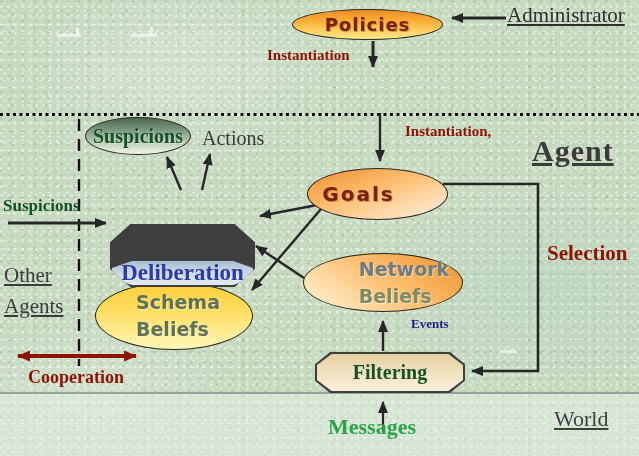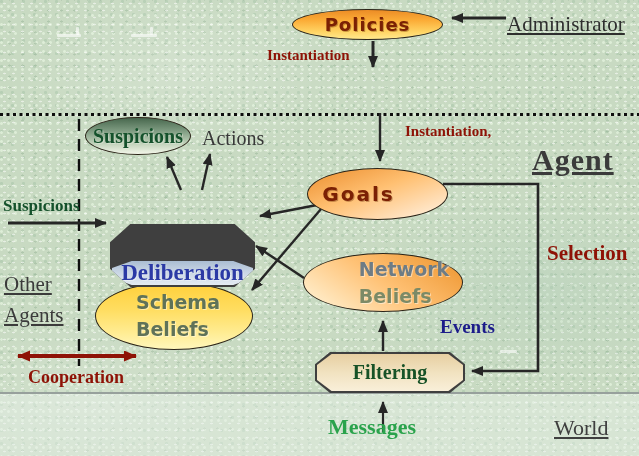--- a/index.html
+++ b/index.html
@@ -29,21 +29,21 @@
   .n-schema-beliefs{background:linear-gradient(180deg,#ffcf3a 0%,#ffdd60 40%,#ffec92 75%,#fff7bc 100%);}
   .n-network-beliefs{background:linear-gradient(215deg,#ec922a 0%,#ffc276 50%,#ffe7be 85%,#fff3da 100%);}
   .octo-outer{background:#3f3f3f;}
   .octo-inner{position:absolute; left:2px; top:2px; right:2px; bottom:2px;
               display:flex; align-items:center; justify-content:center;}
   .octo-delib-clip{clip-path:polygon(14% 0,86% 0,100% 29%,100% 71%,86% 100%,14% 100%,0 71%,0 29%);margin-top:35px;}
   .octo-filt-clip{clip-path:polygon(10% 0,90% 0,100% 30%,100% 70%,90% 100%,10% 100%,0 70%,0 30%);}
   .delib-fill{background:linear-gradient(180deg,#aabdd2 0%,#c8d5e4 45%,#e4ebf2 100%);}
   .filt-fill{background:linear-gradient(180deg,#e7cfa2 0%,#f1e2c0 50%,#f9efd9 100%);}
   .lbl{position:absolute; z-index:4; white-space:nowrap;}
-  .serif-gray{color:#3b3b3b;margin-top:9px;}
+  .serif-gray{color:#3b3b3b;}
   .und{text-decoration:underline;}
   .red{color:#8e1206; font-weight:bold;}
   .green{color:#14512b; font-weight:bold;}
   .node-txt-maroon{color:#7b2004; font-weight:bold; font-family:"DejaVu Sans", sans-serif;
                    text-shadow:1px 1px 0 rgba(100,40,0,0.35);}
   .beliefs-txt{font-family:"DejaVu Sans", sans-serif; font-weight:bold; font-size:19px; line-height:27px;
                text-shadow:1px 1px 0 rgba(255,255,255,0.45);}
   .artifact{position:absolute; z-index:1; background:rgba(255,255,255,0.6); border-radius:1px;}
   .tint{position:absolute; z-index:0; left:0; right:0;}
 </style>
@@ -146,19 +146,19 @@
   <div class="lbl red" style="left:405px; top:121px; font-size:15px; line-height:20px; white-space:normal; width:110px;">
     <div>Instantiation,</div>
   </div>
 
   <div class="lbl" style="left:202px; top:127px; font-size:20px; color:#383838;">Actions</div>
 
   <div class="lbl green" style="left:3px; top:196px; font-size:17px;">Suspicions</div>
 
   <div class="lbl red" style="left:547px; top:241px; font-size:21px;">Selection</div>
 
-  <div class="lbl" style="left:411px; top:316px; font-size:19px; font-weight:bold; color:#1c1c8a;margin-left:29px;">Events</div>
+  <div class="lbl" style="left:411px; top:316px; font-size:13px; font-weight:bold; color:#1c1c8a;">Events</div>
 
   <div class="lbl red" style="left:28px; top:367px; font-size:18px;">Cooperation</div>
 
   <div class="lbl" style="left:328px; top:414px; font-size:22px; font-weight:bold; color:#2aa34c;">Messages</div>
 
 </div>
 
 </body></html>

